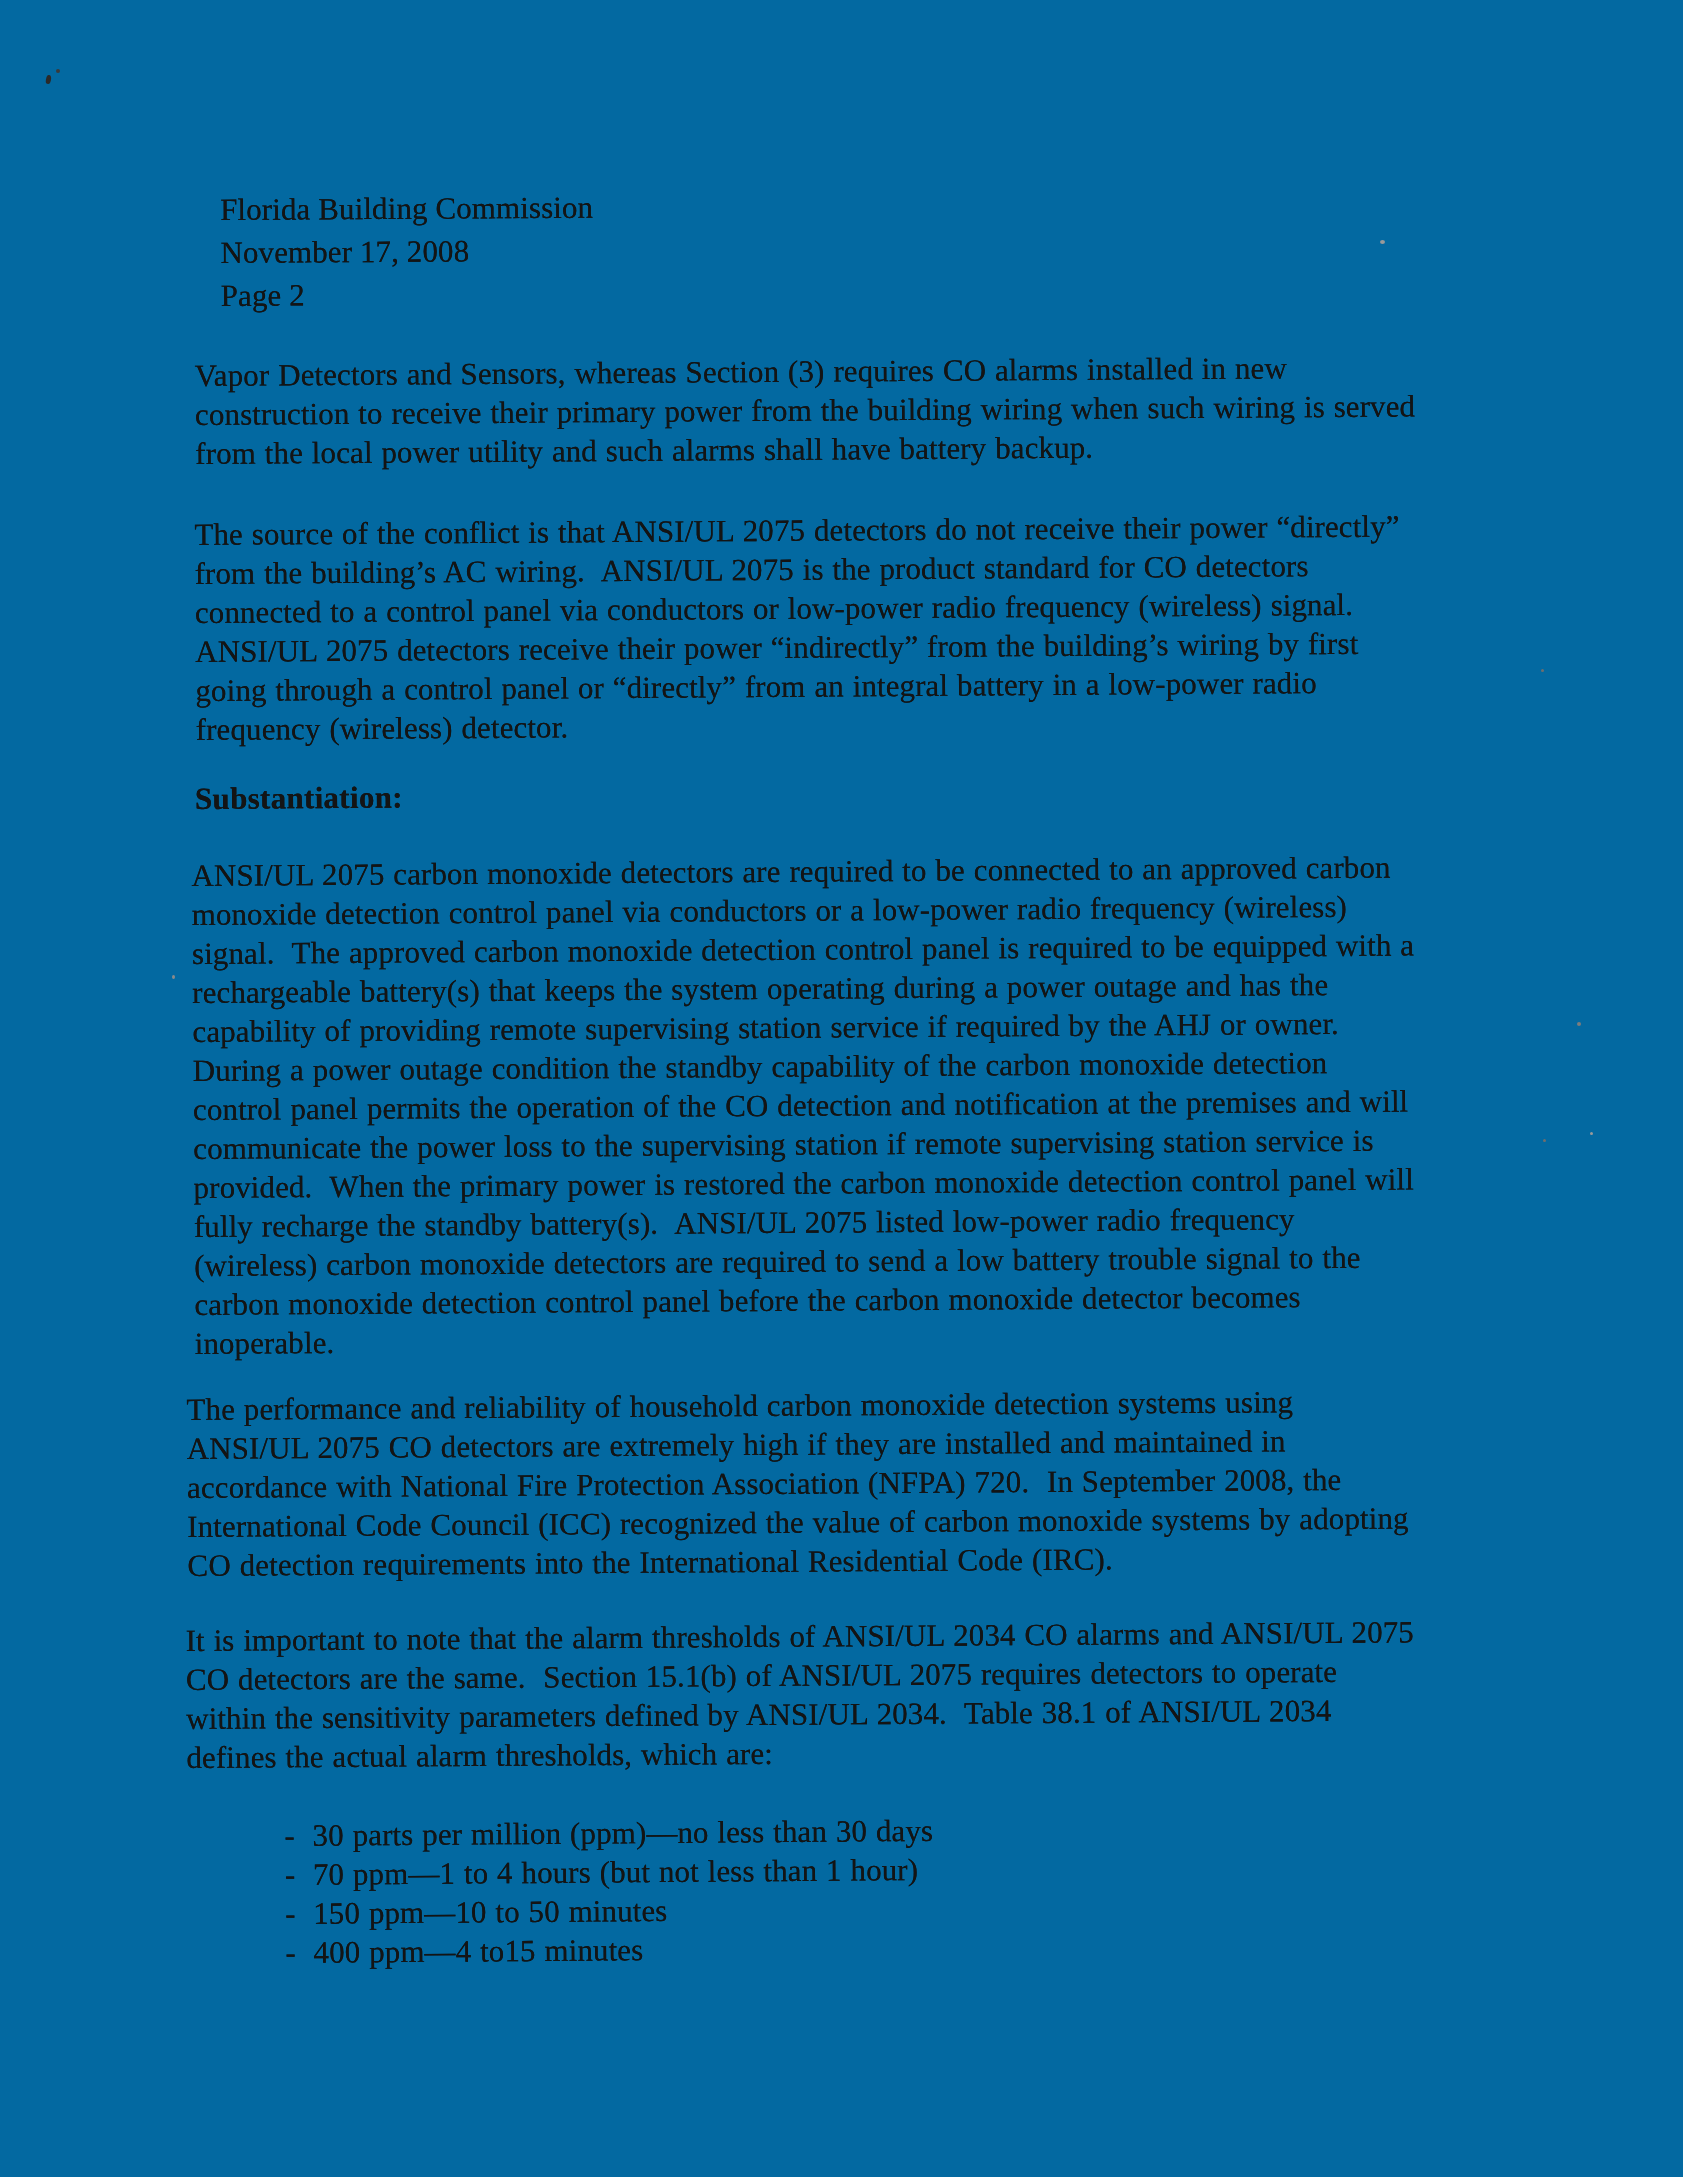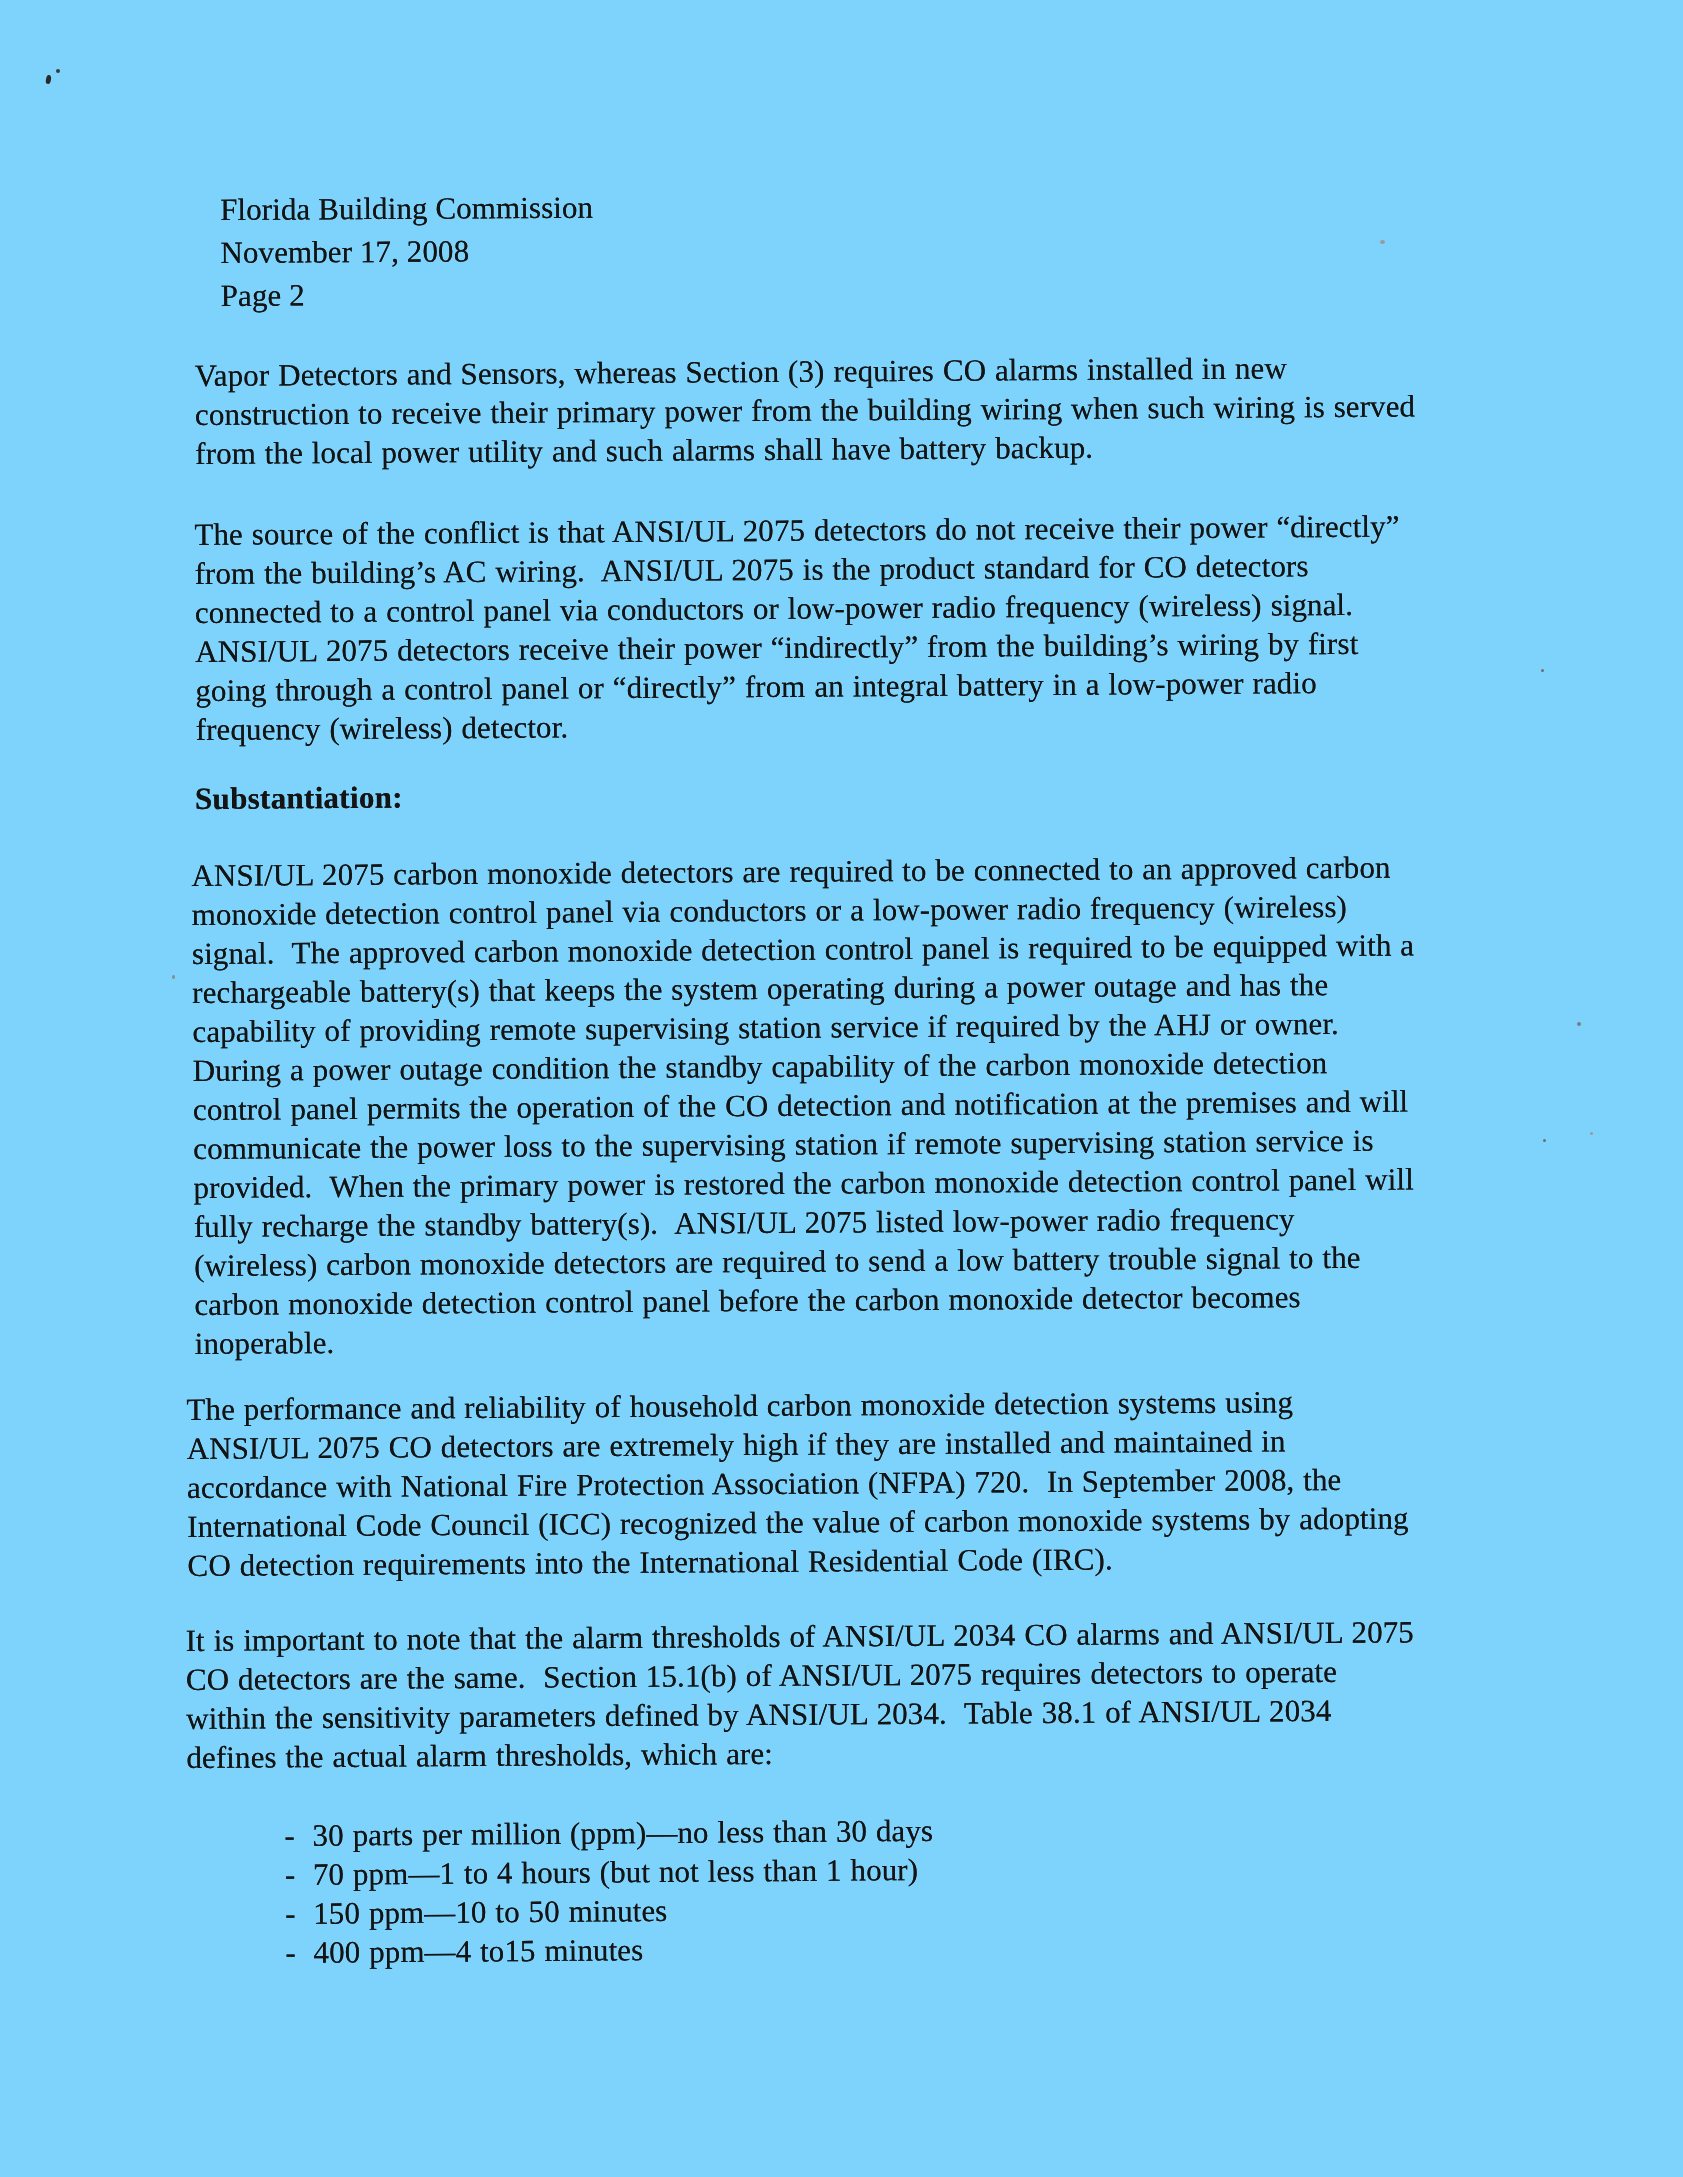--- a/index.html
+++ b/index.html
@@ -5,21 +5,21 @@
 <style>
   html, body {
     margin: 0;
     padding: 0;
     background: #ffffff;
   }
   .page {
     position: relative;
     width: 1683px;
     height: 2177px;
-    background: #7dd3fc;
+    background: #0369a1;
     overflow: hidden;
     font-family: "Liberation Serif", "DejaVu Serif", serif;
     color: #141414;
   }
   .block {
     position: absolute;
     white-space: pre-wrap;
     font-size: 31px;
     line-height: 39px;
     width: max-content;

